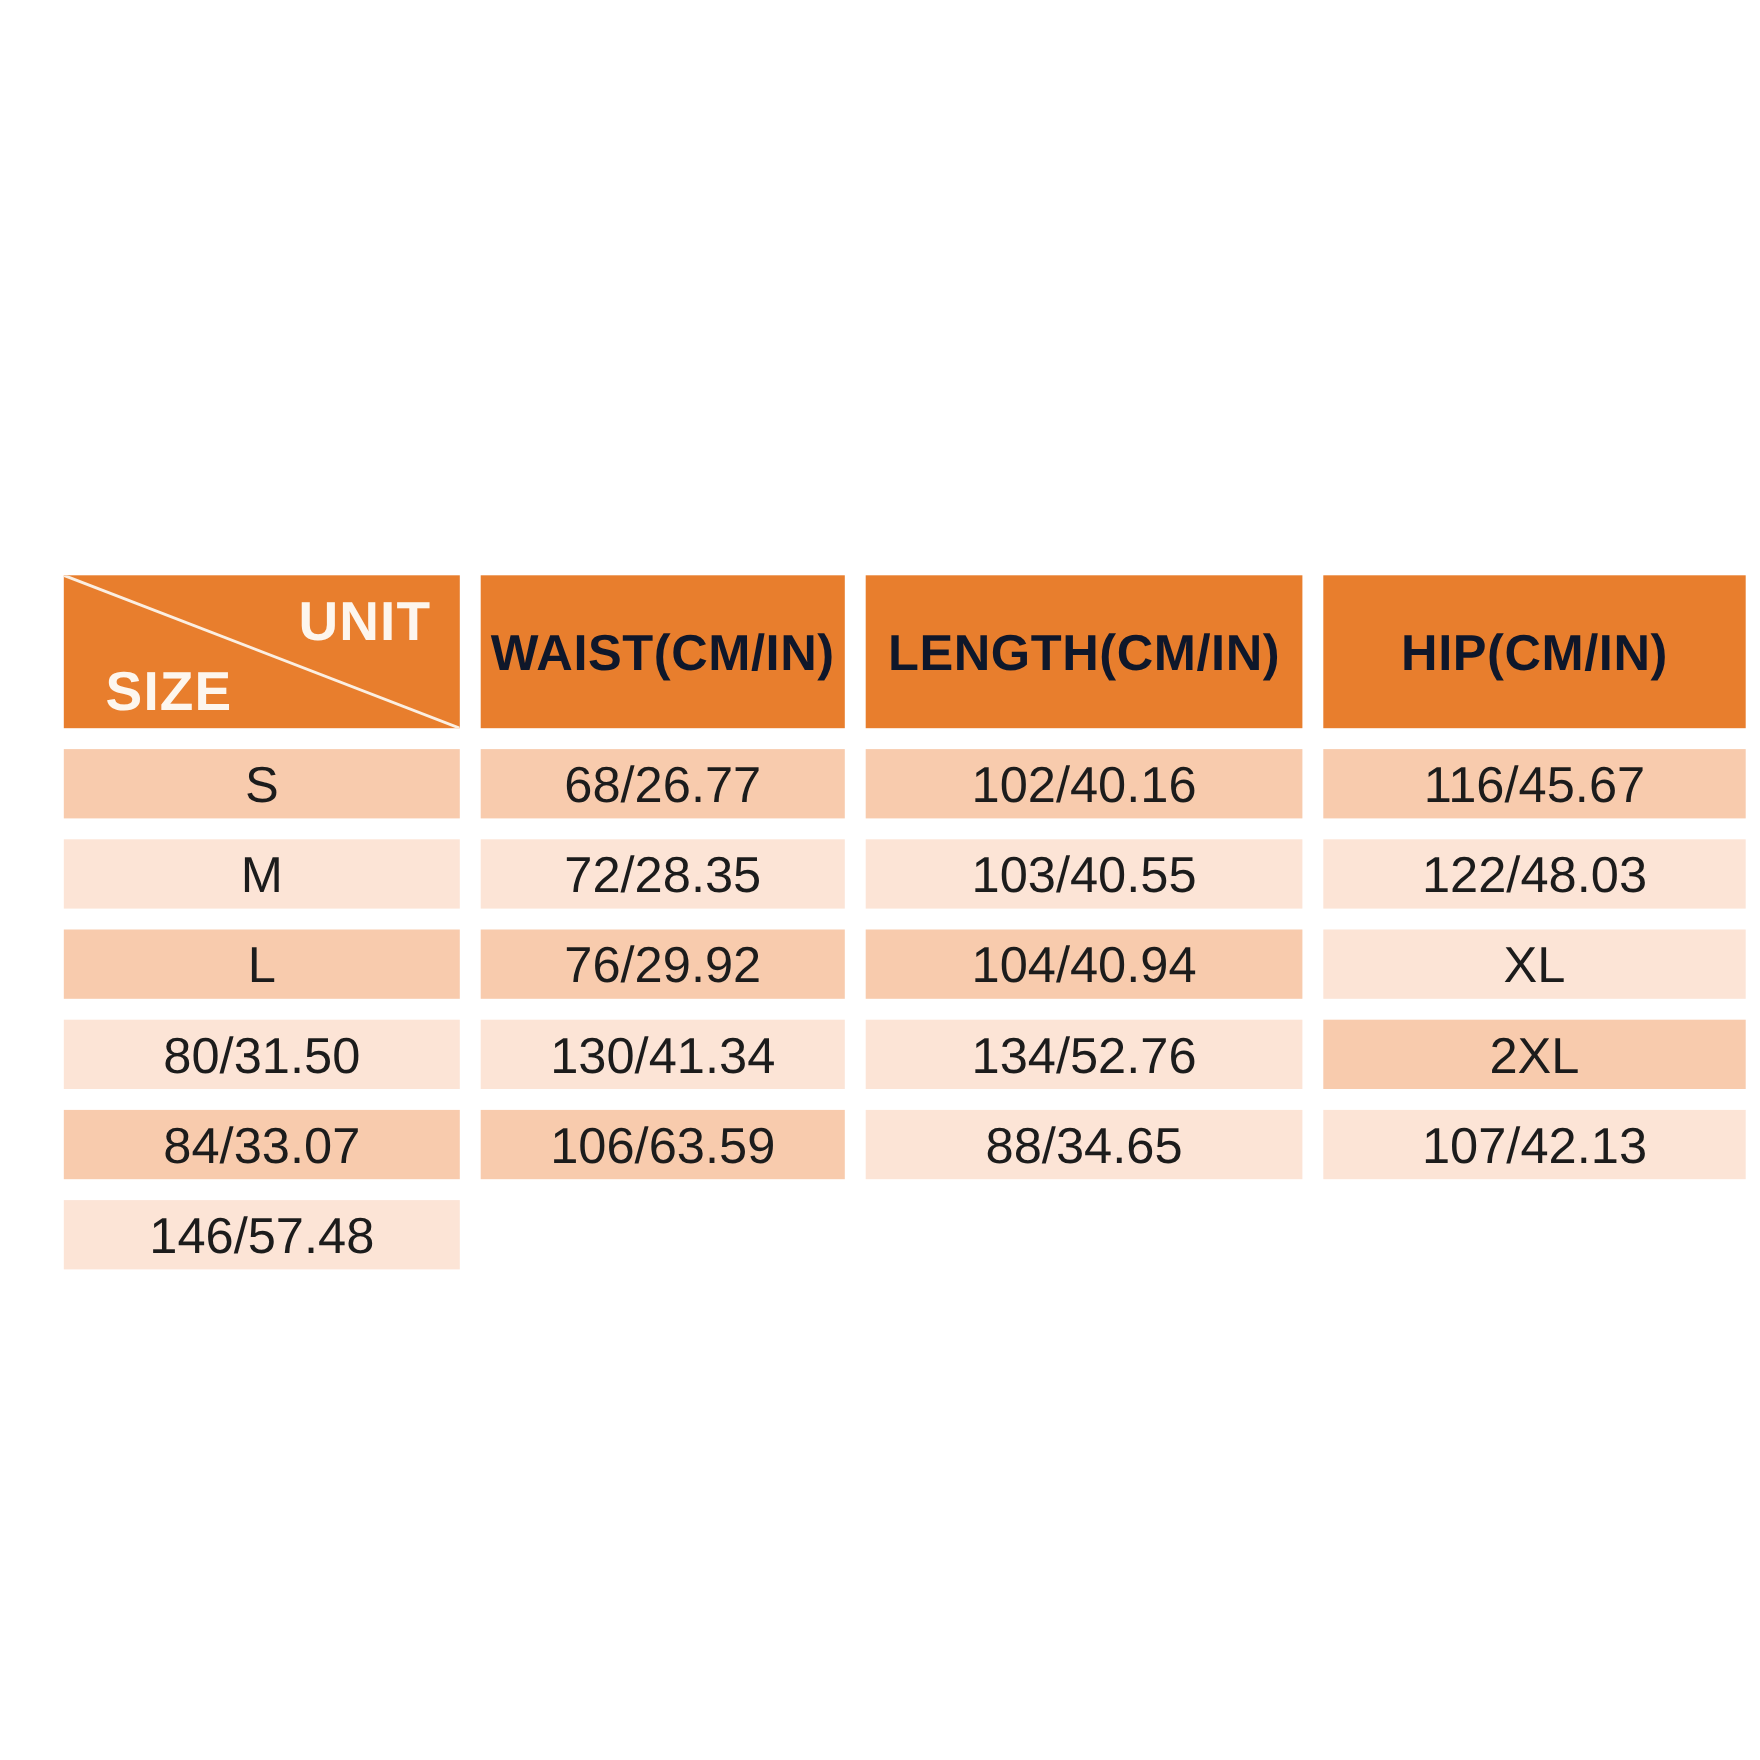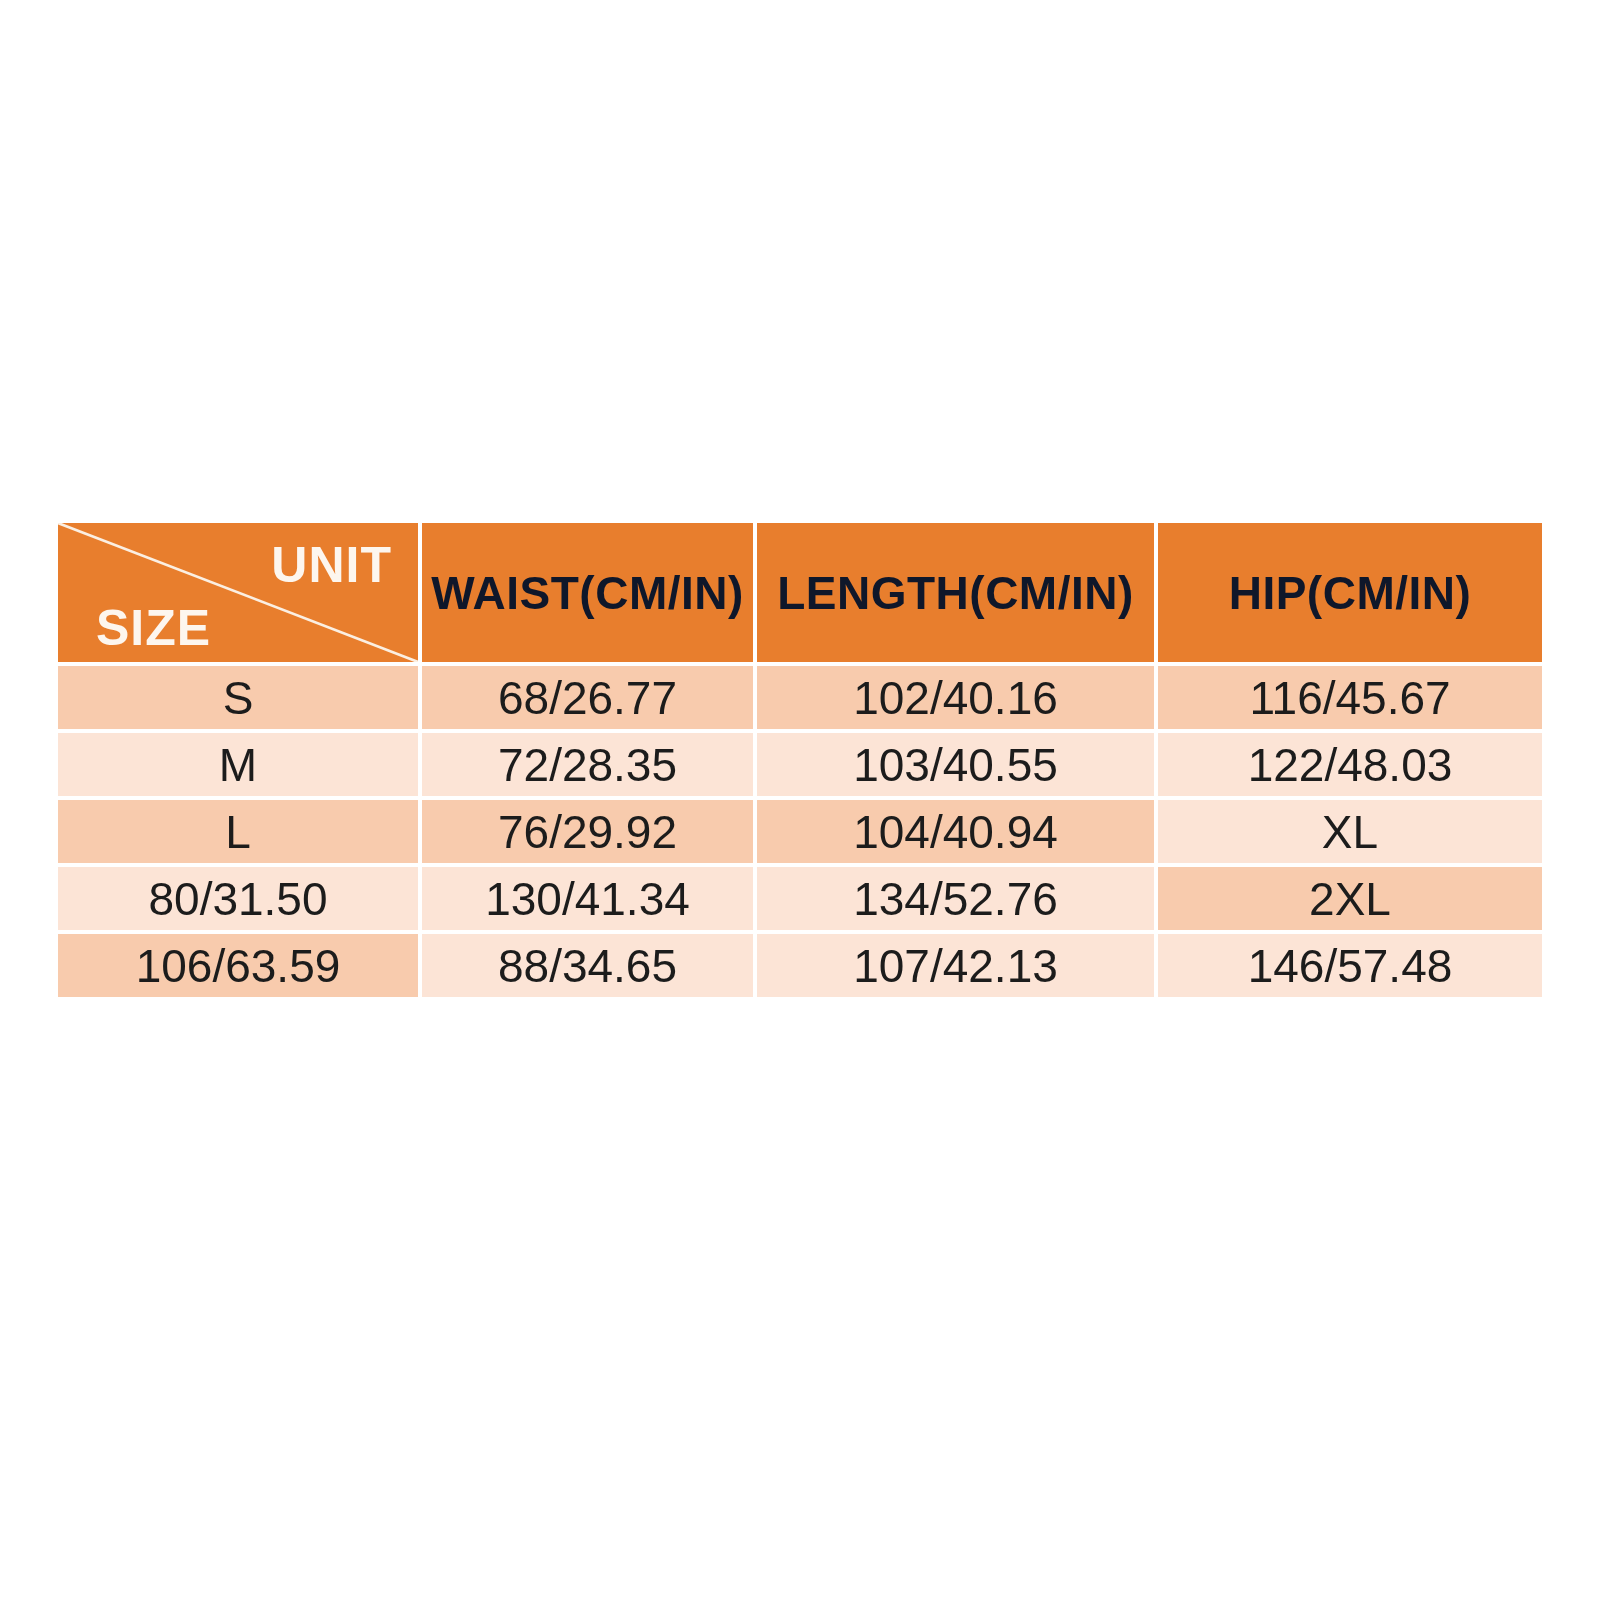--- a/index.html
+++ b/index.html
@@ -15,21 +15,21 @@
   }
 
   .size-table {
     position: absolute;
     left: 58px;
     top: 523px;
     width: 1485px;
     display: grid;
     grid-template-columns: 360px 331px 397px 384px;
     grid-template-rows: 139px repeat(6, 63px);
-    gap: 4px;
+    gap: 19px;
     background: #ffffff;
   }
 
   .cell {
     display: flex;
     align-items: center;
     justify-content: center;
     overflow: hidden;
   }
 
@@ -102,20 +102,21 @@
     <div class="cell body-cell row-odd">L</div>
     <div class="cell body-cell row-odd">76/29.92</div>
     <div class="cell body-cell row-odd">104/40.94</div>
 
     <div class="cell body-cell row-even">XL</div>
     <div class="cell body-cell row-even">80/31.50</div>
     <div class="cell body-cell row-even">130/41.34</div>
     <div class="cell body-cell row-even">134/52.76</div>
 
     <div class="cell body-cell row-odd">2XL</div>
+    <div class="cell body-cell row-odd">84/33.07</div>
     <div class="cell body-cell row-odd">106/63.59</div>
 
     <div class="cell body-cell row-even">88/34.65</div>
     <div class="cell body-cell row-even">107/42.13</div>
     <div class="cell body-cell row-even">146/57.48</div>
 
   </div>
 </div>
 
 </body></html>

